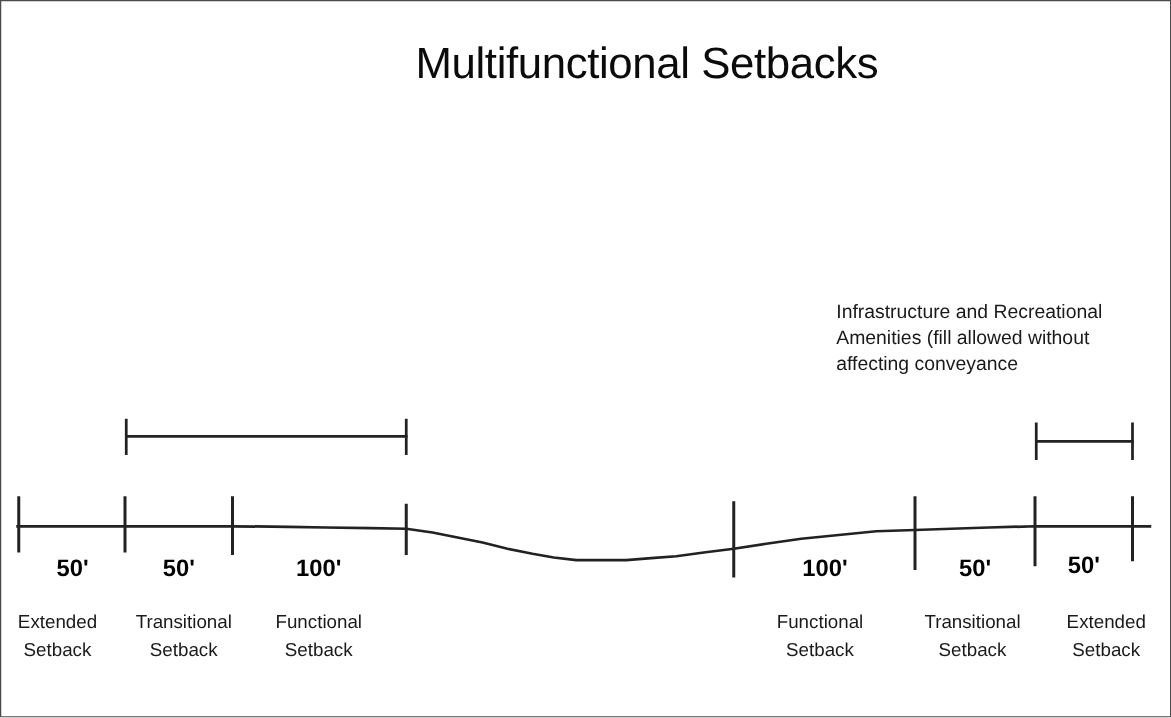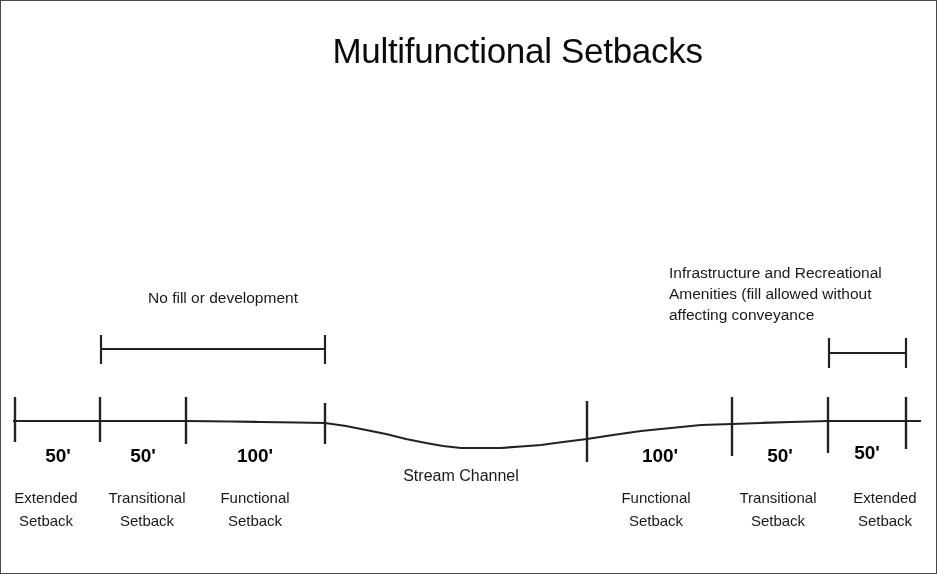--- a/index.html
+++ b/index.html
@@ -48,21 +48,20 @@
     left: 122px;
     top: 286px;
     width: 200px;
     text-align: center;
   }
   #note-right {
     left: 668px;
     top: 238px;
     width: 258px;
     text-align: left;
-    margin-top: 23px;
   }
   .dist {
     position: absolute;
     font-size: 19px;
     font-weight: bold;
     text-align: center;
     color: #000000;
   }
   .seg-label {
     position: absolute;
@@ -108,21 +107,20 @@
       <line x1="99" y1="396" x2="99" y2="441" stroke="#222222" stroke-width="2.4"></line>
       <line x1="185" y1="396" x2="185" y2="443" stroke="#222222" stroke-width="2.4"></line>
       <line x1="324" y1="402" x2="324" y2="443" stroke="#222222" stroke-width="2.4"></line>
       <line x1="586" y1="400" x2="586" y2="461" stroke="#222222" stroke-width="2.4"></line>
       <line x1="731" y1="396" x2="731" y2="455" stroke="#222222" stroke-width="2.4"></line>
       <line x1="827" y1="396" x2="827" y2="452" stroke="#222222" stroke-width="2.4"></line>
       <line x1="905" y1="396" x2="905" y2="448" stroke="#222222" stroke-width="2.4"></line>
     </g>
   </svg>
 
-  <div class="note" id="note-left">No fill or development</div>
   <div class="note" id="note-right">Infrastructure and Recreational Amenities (fill allowed without affecting conveyance</div>
 
   <div class="dist" style="left:16px;  top:444px; width:82px;">50'</div>
   <div class="dist" style="left:101px; top:444px; width:82px;">50'</div>
   <div class="dist" style="left:186px; top:444px; width:136px;">100'</div>
   <div class="dist" style="left:588px; top:444px; width:142px;">100'</div>
   <div class="dist" style="left:733px; top:444px; width:92px;">50'</div>
   <div class="dist" style="left:829px; top:441px; width:74px;">50'</div>
 
   <div class="seg-label" style="left:0px;   top:473px; width:90px;">Extended
@@ -131,15 +129,14 @@
 Setback</div>
   <div class="seg-label" style="left:202px; top:473px; width:104px;">Functional
 Setback</div>
   <div class="seg-label" style="left:600px; top:473px; width:110px;">Functional
 Setback</div>
   <div class="seg-label" style="left:722px; top:473px; width:110px;">Transitional
 Setback</div>
   <div class="seg-label" style="left:838px; top:473px; width:92px;">Extended
 Setback</div>
 
-  <div id="stream-label" style="left:340px; top:466px; width:240px;">Stream Channel</div>
 
 </div>
 
 </body></html>

